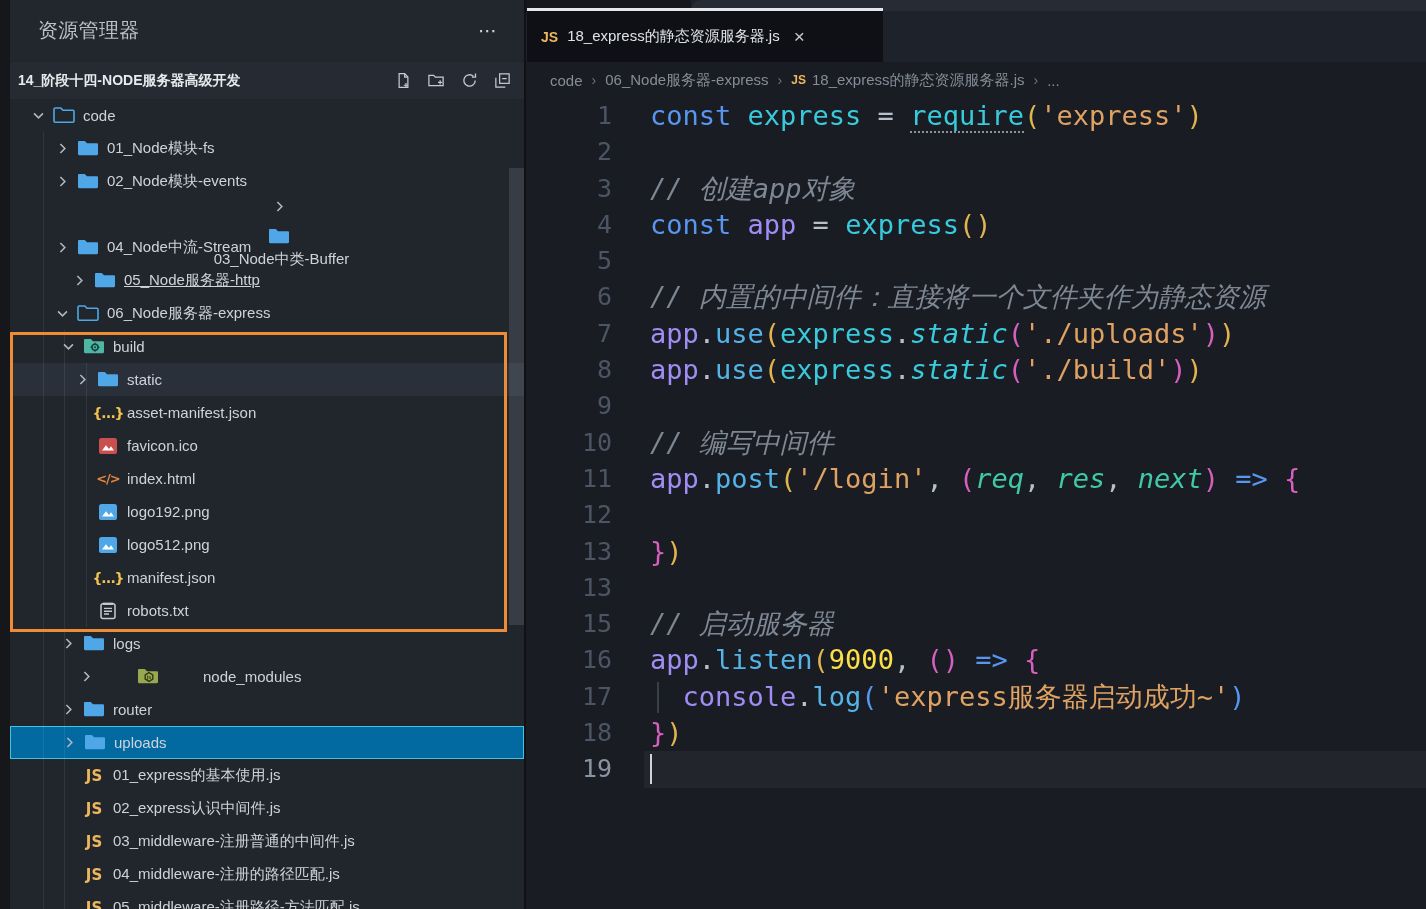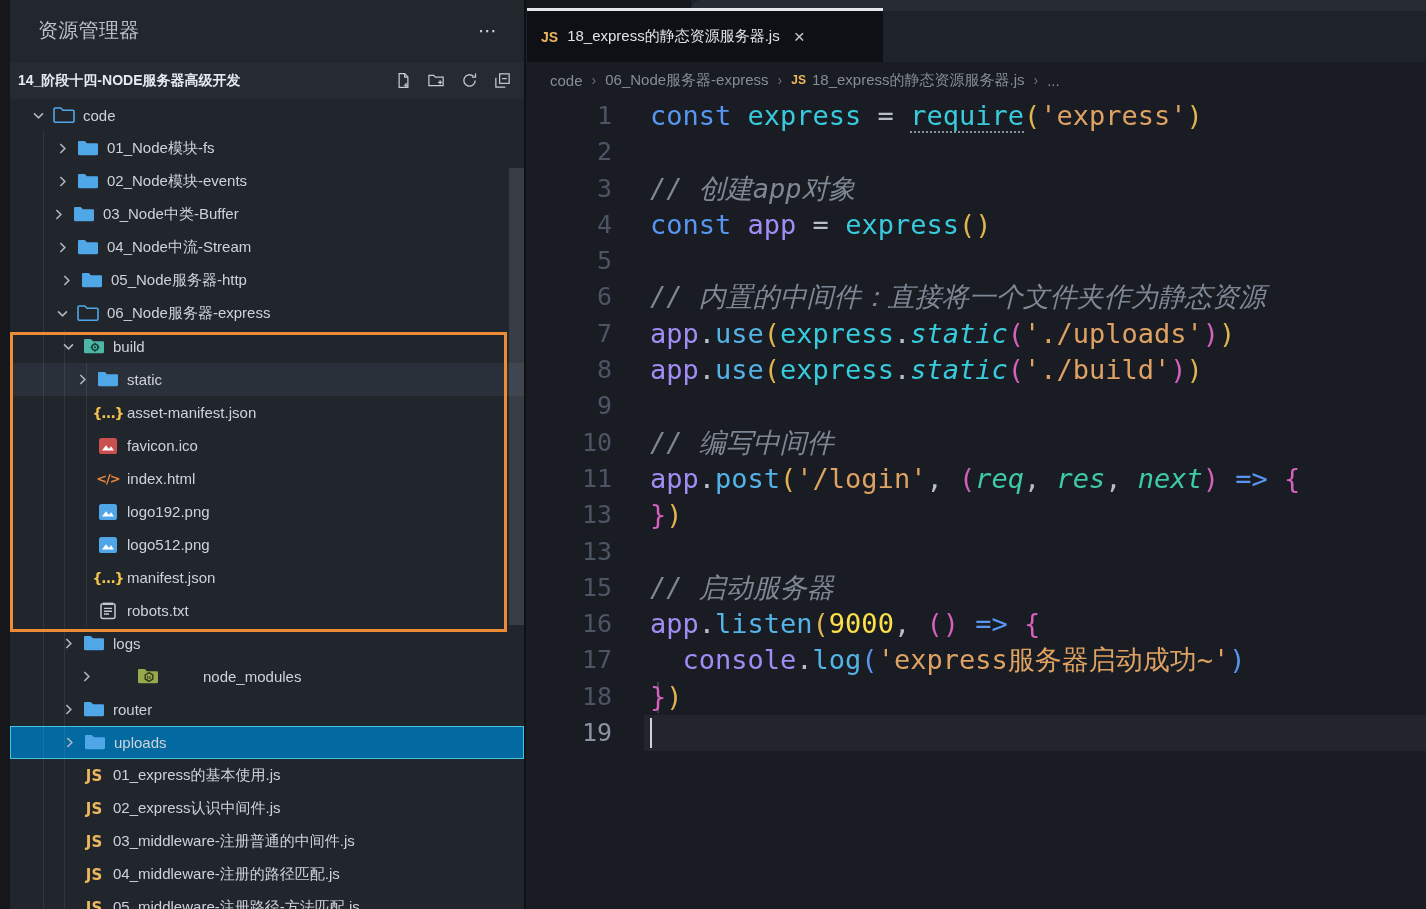--- a/index.html
+++ b/index.html
@@ -139,21 +139,21 @@
             <path d="M6 3.8l4.2 4.2L6 12.2" fill="none" stroke="#aeb6c2" stroke-width="1.5"></path>
           </svg>
         </span>
         <span class="ficon">
           <svg width="22" height="19" viewBox="0 0 22 19">
             <path d="M1 3.2C1 2.5 1.5 2 2.2 2h5.6l2.2 2.3h9.8c.7 0 1.2.5 1.2 1.2V15c0 .7-.5 1.2-1.2 1.2H2.2C1.5 16.2 1 15.7 1 15z" fill="#4FA7E8"></path>
           </svg>
         </span>
         <span class="lab">02_Node模块-events</span>
       </div>
-      <div class="row" style="padding-left: 36px;">
+      <div class="row" style="padding-left: 24px; flex-direction: column;">
         <span class="chev">
           <svg width="17" height="17" viewBox="0 0 16 16">
             <path d="M6 3.8l4.2 4.2L6 12.2" fill="none" stroke="#aeb6c2" stroke-width="1.5"></path>
           </svg>
         </span>
         <span class="ficon">
           <svg width="22" height="19" viewBox="0 0 22 19">
             <path d="M1 3.2C1 2.5 1.5 2 2.2 2h5.6l2.2 2.3h9.8c.7 0 1.2.5 1.2 1.2V15c0 .7-.5 1.2-1.2 1.2H2.2C1.5 16.2 1 15.7 1 15z" fill="#4FA7E8"></path>
           </svg>
         </span>
@@ -165,21 +165,21 @@
             <path d="M6 3.8l4.2 4.2L6 12.2" fill="none" stroke="#aeb6c2" stroke-width="1.5"></path>
           </svg>
         </span>
         <span class="ficon">
           <svg width="22" height="19" viewBox="0 0 22 19">
             <path d="M1 3.2C1 2.5 1.5 2 2.2 2h5.6l2.2 2.3h9.8c.7 0 1.2.5 1.2 1.2V15c0 .7-.5 1.2-1.2 1.2H2.2C1.5 16.2 1 15.7 1 15z" fill="#4FA7E8"></path>
           </svg>
         </span>
         <span class="lab">04_Node中流-Stream</span>
       </div>
-      <div class="row" style="padding-left: 44px;">
+      <div class="row" style="padding-left: 57px; text-decoration: underline;">
         <span class="chev">
           <svg width="17" height="17" viewBox="0 0 16 16">
             <path d="M6 3.8l4.2 4.2L6 12.2" fill="none" stroke="#aeb6c2" stroke-width="1.5"></path>
           </svg>
         </span>
         <span class="ficon">
           <svg width="22" height="19" viewBox="0 0 22 19">
             <path d="M1 3.2C1 2.5 1.5 2 2.2 2h5.6l2.2 2.3h9.8c.7 0 1.2.5 1.2 1.2V15c0 .7-.5 1.2-1.2 1.2H2.2C1.5 16.2 1 15.7 1 15z" fill="#4FA7E8"></path>
           </svg>
         </span>
@@ -446,20 +446,24 @@
       </div>
       <div class="cline">
         <span class="ln">10</span>
         <span class="tks"><span class="tk-cm">// 编写中间件</span></span>
       </div>
       <div class="cline">
         <span class="ln">11</span>
         <span class="tks"><span class="tk-vr">app</span><span class="tk-op">.</span><span class="tk-me">post</span><span class="tk-p1">(</span><span class="tk-st">'/login'</span><span class="tk-op">, </span><span class="tk-p2">(</span><span class="tk-pr">req</span><span class="tk-op">, </span><span class="tk-pr">res</span><span class="tk-op">, </span><span class="tk-pr">next</span><span class="tk-p2">)</span><span class="tk-pl"> </span><span class="tk-ar">=&gt;</span><span class="tk-pl"> </span><span class="tk-p2">{</span></span>
       </div>
       <div class="cline">
+        <span class="ln">12</span>
+        <span class="tks"></span>
+      </div>
+      <div class="cline">
         <span class="ln">13</span>
         <span class="tks"><span class="tk-p2">}</span><span class="tk-p1">)</span></span>
       </div>
       <div class="cline">
         <span class="ln">13</span>
         <span class="tks"></span>
       </div>
       <div class="cline">
         <span class="ln">15</span>
         <span class="tks"><span class="tk-cm">// 启动服务器</span></span>

